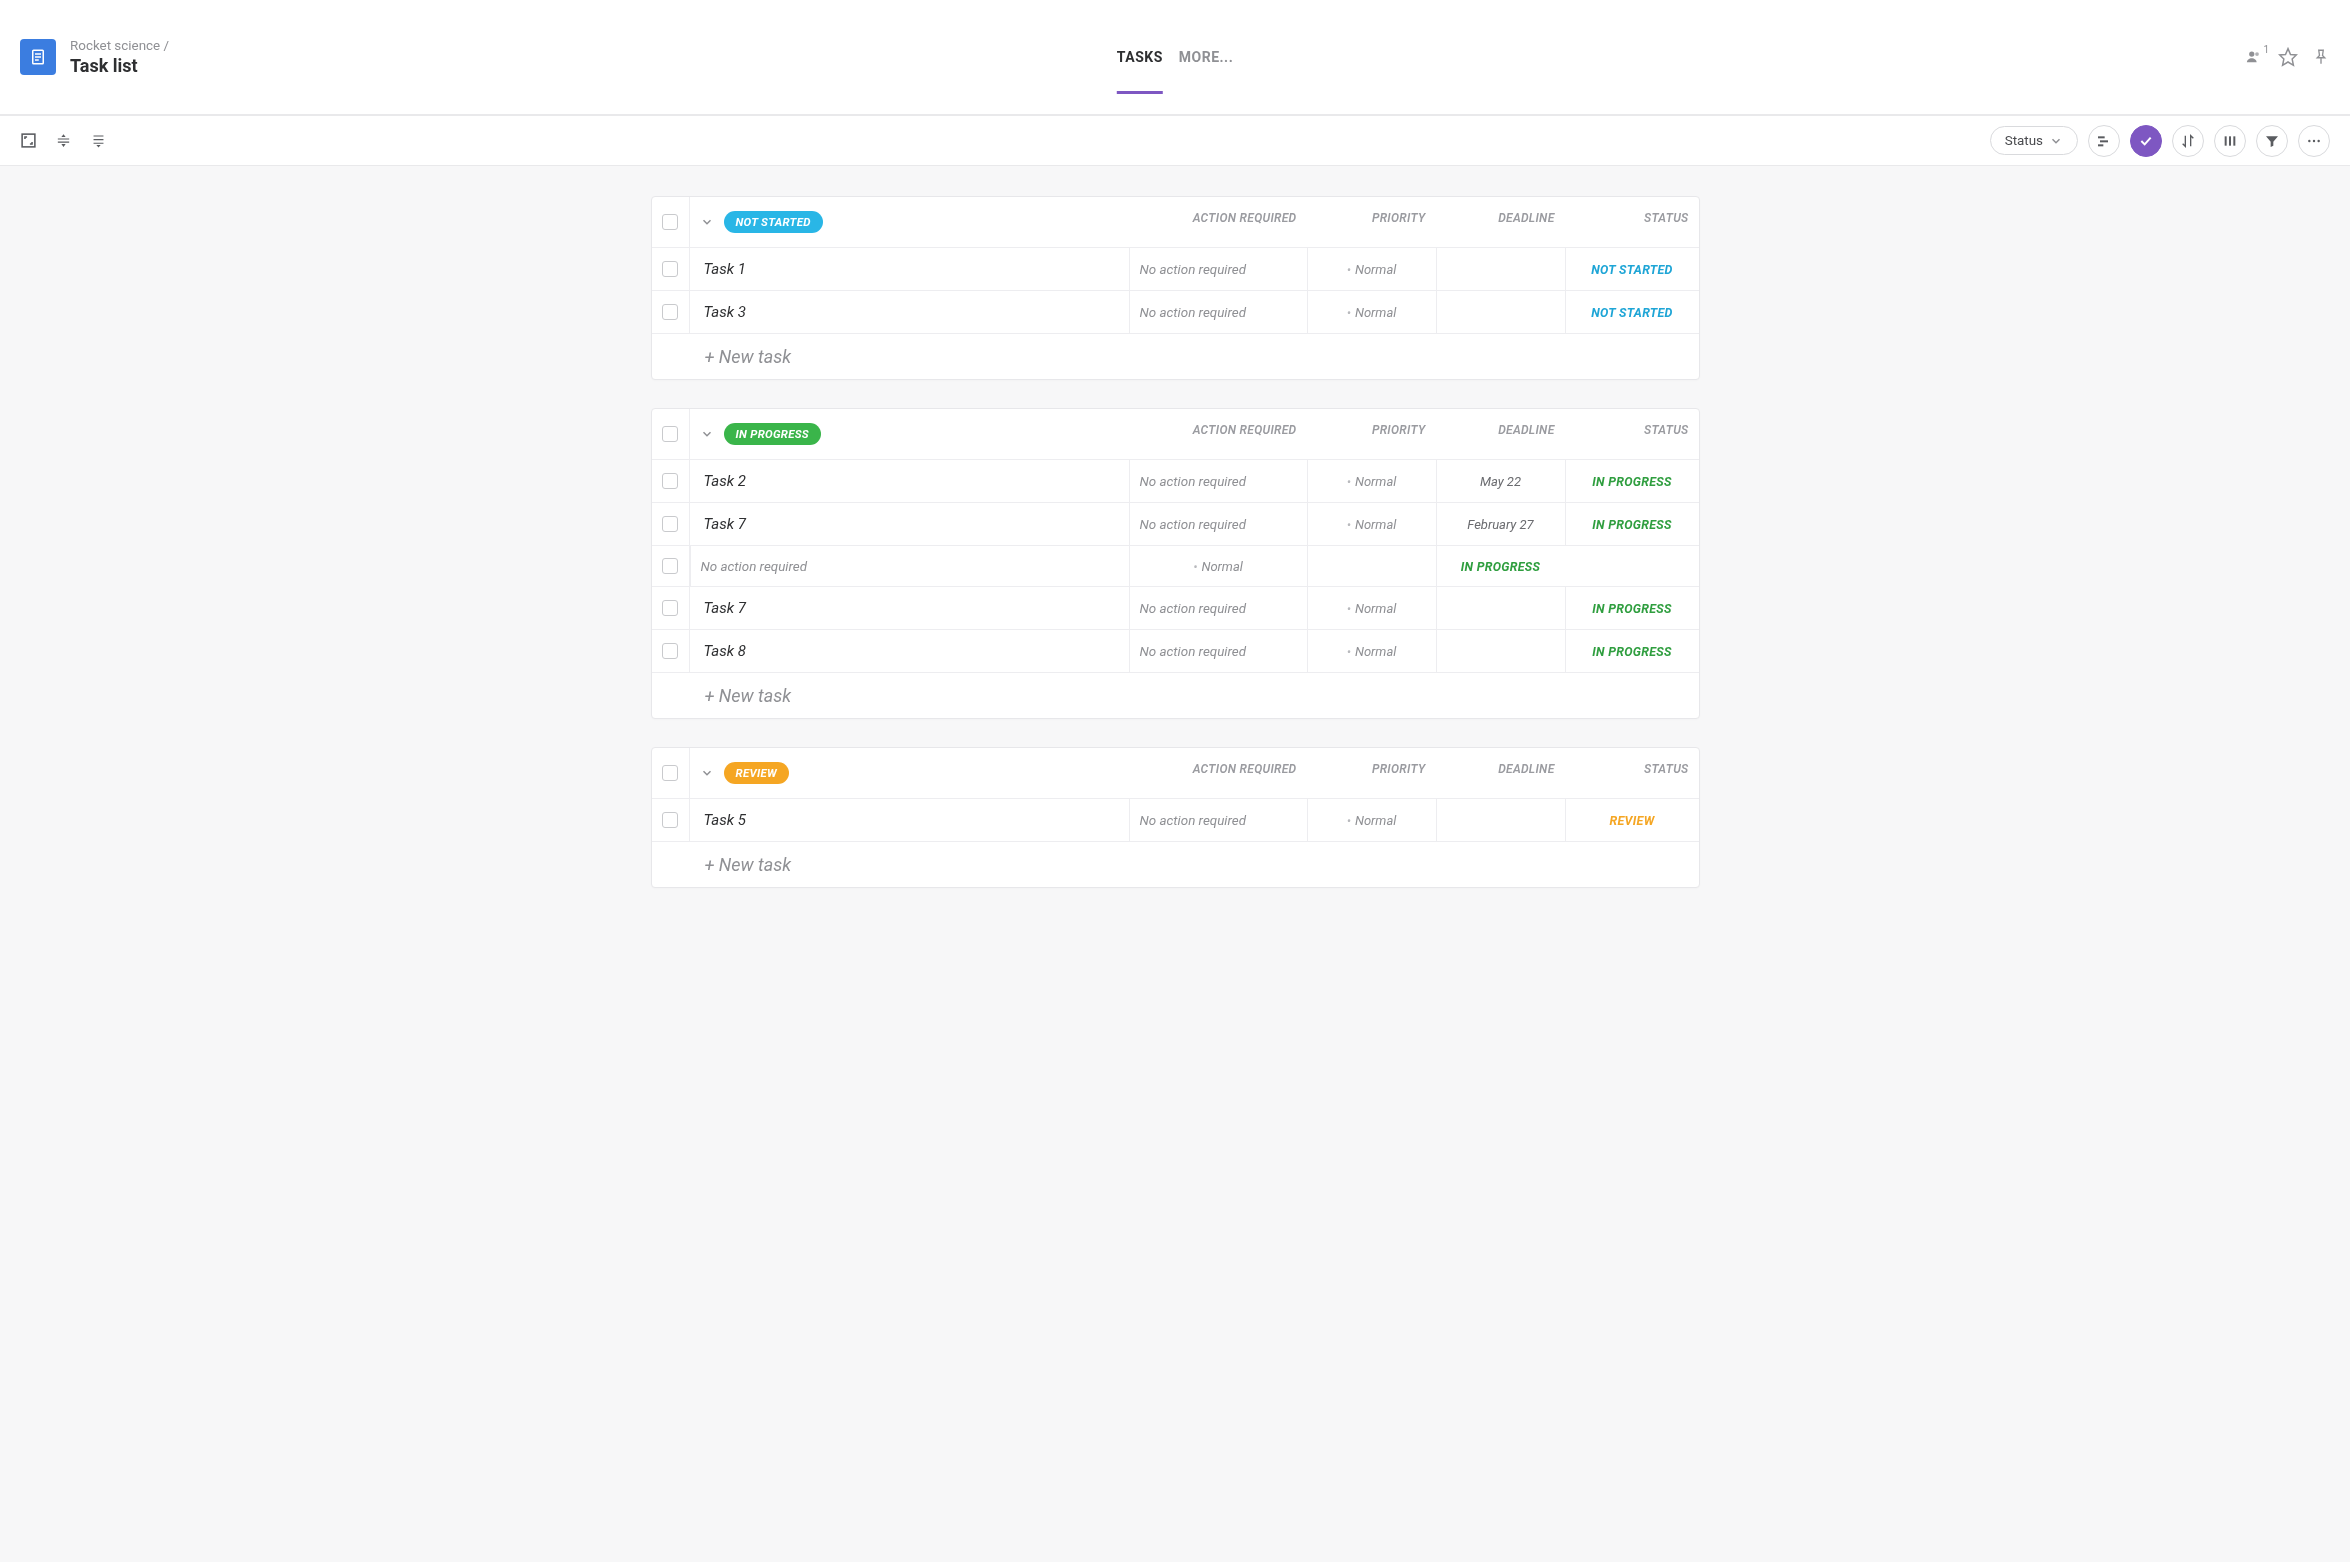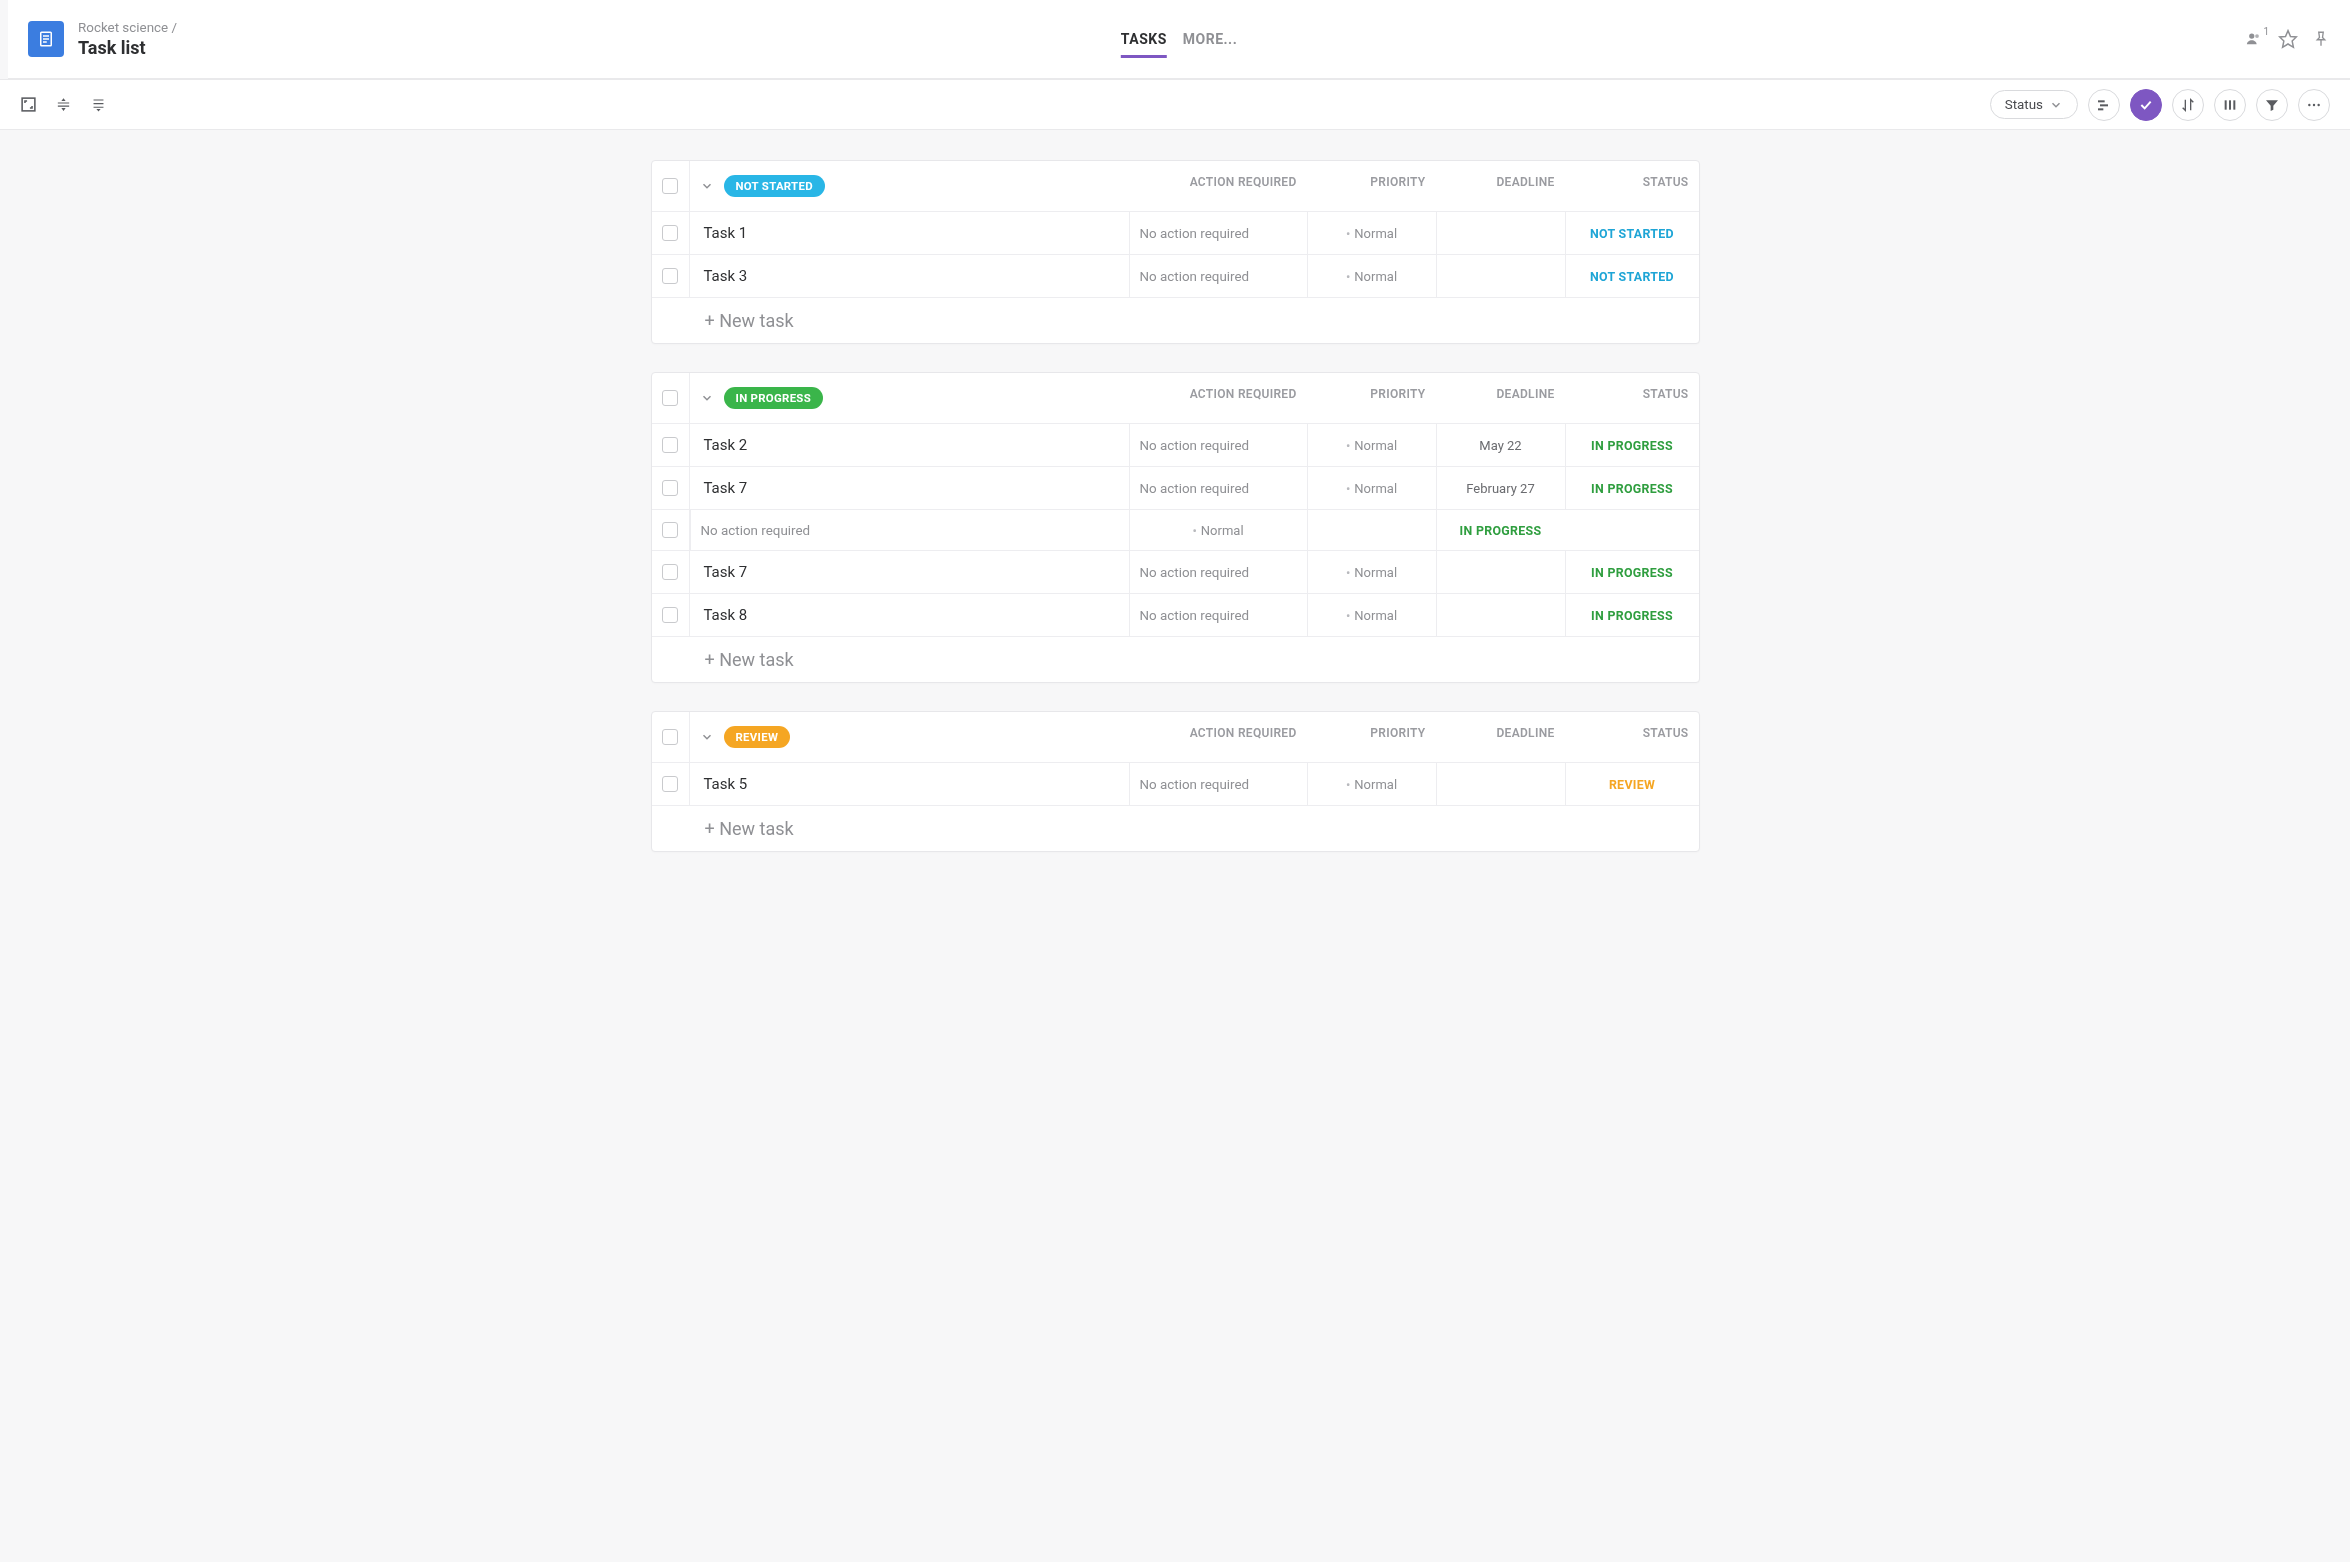--- a/index.html
+++ b/index.html
@@ -1,18 +1,18 @@
 <!DOCTYPE html>
 <html><head>
 <meta charset="utf-8">
 <style>
 * { box-sizing: border-box; margin: 0; padding: 0; }
 body { font-family: -apple-system, BlinkMacSystemFont, "Segoe UI", Roboto, Helvetica, Arial, sans-serif; background: #f7f7f8; color: #2e2f31; font-size: 14px; }
 
-.header { background: #fff; border-bottom: 1px solid #e9e9eb; display: flex; align-items: center; padding: 0 20px; height: 79px; position: relative; margin-left: 8px; }
+.header { background: #fff; border-bottom: 1px solid #e9e9eb; display: flex; align-items: center; padding: 0 20px; height: 115px; position: relative; }
 .header-left { display: flex; align-items: center; gap: 14px; }
 .doc-icon { width: 36px; height: 36px; background: #3b7de0; border-radius: 4px; display: flex; align-items: center; justify-content: center; color: #fff; }
 .doc-icon svg { width: 18px; height: 18px; }
 .breadcrumb-wrap { display: flex; flex-direction: column; gap: 2px; }
 .breadcrumb { font-size: 13.4px; color: #8f9094; }
 .page-title { font-size: 18px; font-weight: 700; color: #2e2f31; }
 .header-tabs { position: absolute; left: 50%; transform: translateX(-50%); display: flex; gap: 16px; align-items: flex-end; height: 100%; }
 .tab { font-size: 14px; font-weight: 700; letter-spacing: 0.5px; color: #8f9094; cursor: pointer; height: 100%; display: flex; align-items: center; position: relative; }
 .tab.active { color: #2e2f31; }
 .tab.active::after { content: ""; position: absolute; bottom: 20px; left: 0; right: 0; height: 3px; background: #7e57c2; }
@@ -21,21 +21,21 @@
 .member-count { font-size: 10px; position: absolute; top: -4px; right: -5px; }
 
 .toolbar { background: #fff; border-bottom: 1px solid #e9e9eb; border-top: 1px solid #e9e9eb; display: flex; align-items: center; padding: 8px 20px; height: 51px; }
 .tb-left { display: flex; align-items: center; gap: 18px; color: #5a5c60; }
 .tb-left .tb-btn { cursor: pointer; display: flex; }
 .tb-right { margin-left: auto; display: flex; align-items: center; gap: 10px; }
 .pill { border: 1px solid #d9dadd; border-radius: 20px; padding: 6px 14px; font-size: 13.4px; color: #4a4b4f; display: flex; align-items: center; gap: 6px; cursor: pointer; background: #fff; }
 .circ { width: 32px; height: 32px; border-radius: 50%; border: 1px solid #d9dadd; display: flex; align-items: center; justify-content: center; cursor: pointer; color: #5a5c60; background: #fff; }
 .circ.purple { background: #7e57c2; border-color: #7e57c2; color: #fff; }
 
-.content { padding: 30px 8px 40px; display: flex; flex-direction: column; align-items: center; gap: 28px; }
+.content { padding: 30px 8px 40px; display: flex; flex-direction: column; align-items: center; gap: 28px; font-style: italic; }
 .group { width: 1049px; background: #fff; border: 1px solid #e7e7ea; border-radius: 4px; box-shadow: 0 1px 2px rgba(0,0,0,0.02); }
 .grid { display: grid; grid-template-columns: 38px 1fr 178px 129px 129px 134px; }
 .ghead { border-bottom: 1px solid #ededf0; }
 .ghead > div { padding: 14px 10px; font-size: 12px; color: #9a9ba0; font-weight: 600; letter-spacing: 0.3px; text-align: right; }
 .ghead .first-col { text-align: left; display: flex; align-items: center; gap: 10px; padding-left: 10px; }
 .ghead .check-col { display: flex; align-items: center; justify-content: center; border-right: 1px solid #ededf0; }
 .chevron { width: 14px; height: 14px; color: #8f9094; cursor: pointer; flex-shrink: 0; }
 .status-pill { display: inline-block; padding: 4px 12px; border-radius: 14px; font-size: 11.4px; font-weight: 700; letter-spacing: 0.3px; color: #fff; }
 .row { border-bottom: 1px solid #ededf0; }
 .row > div { padding: 12px 10px; display: flex; align-items: center; }

